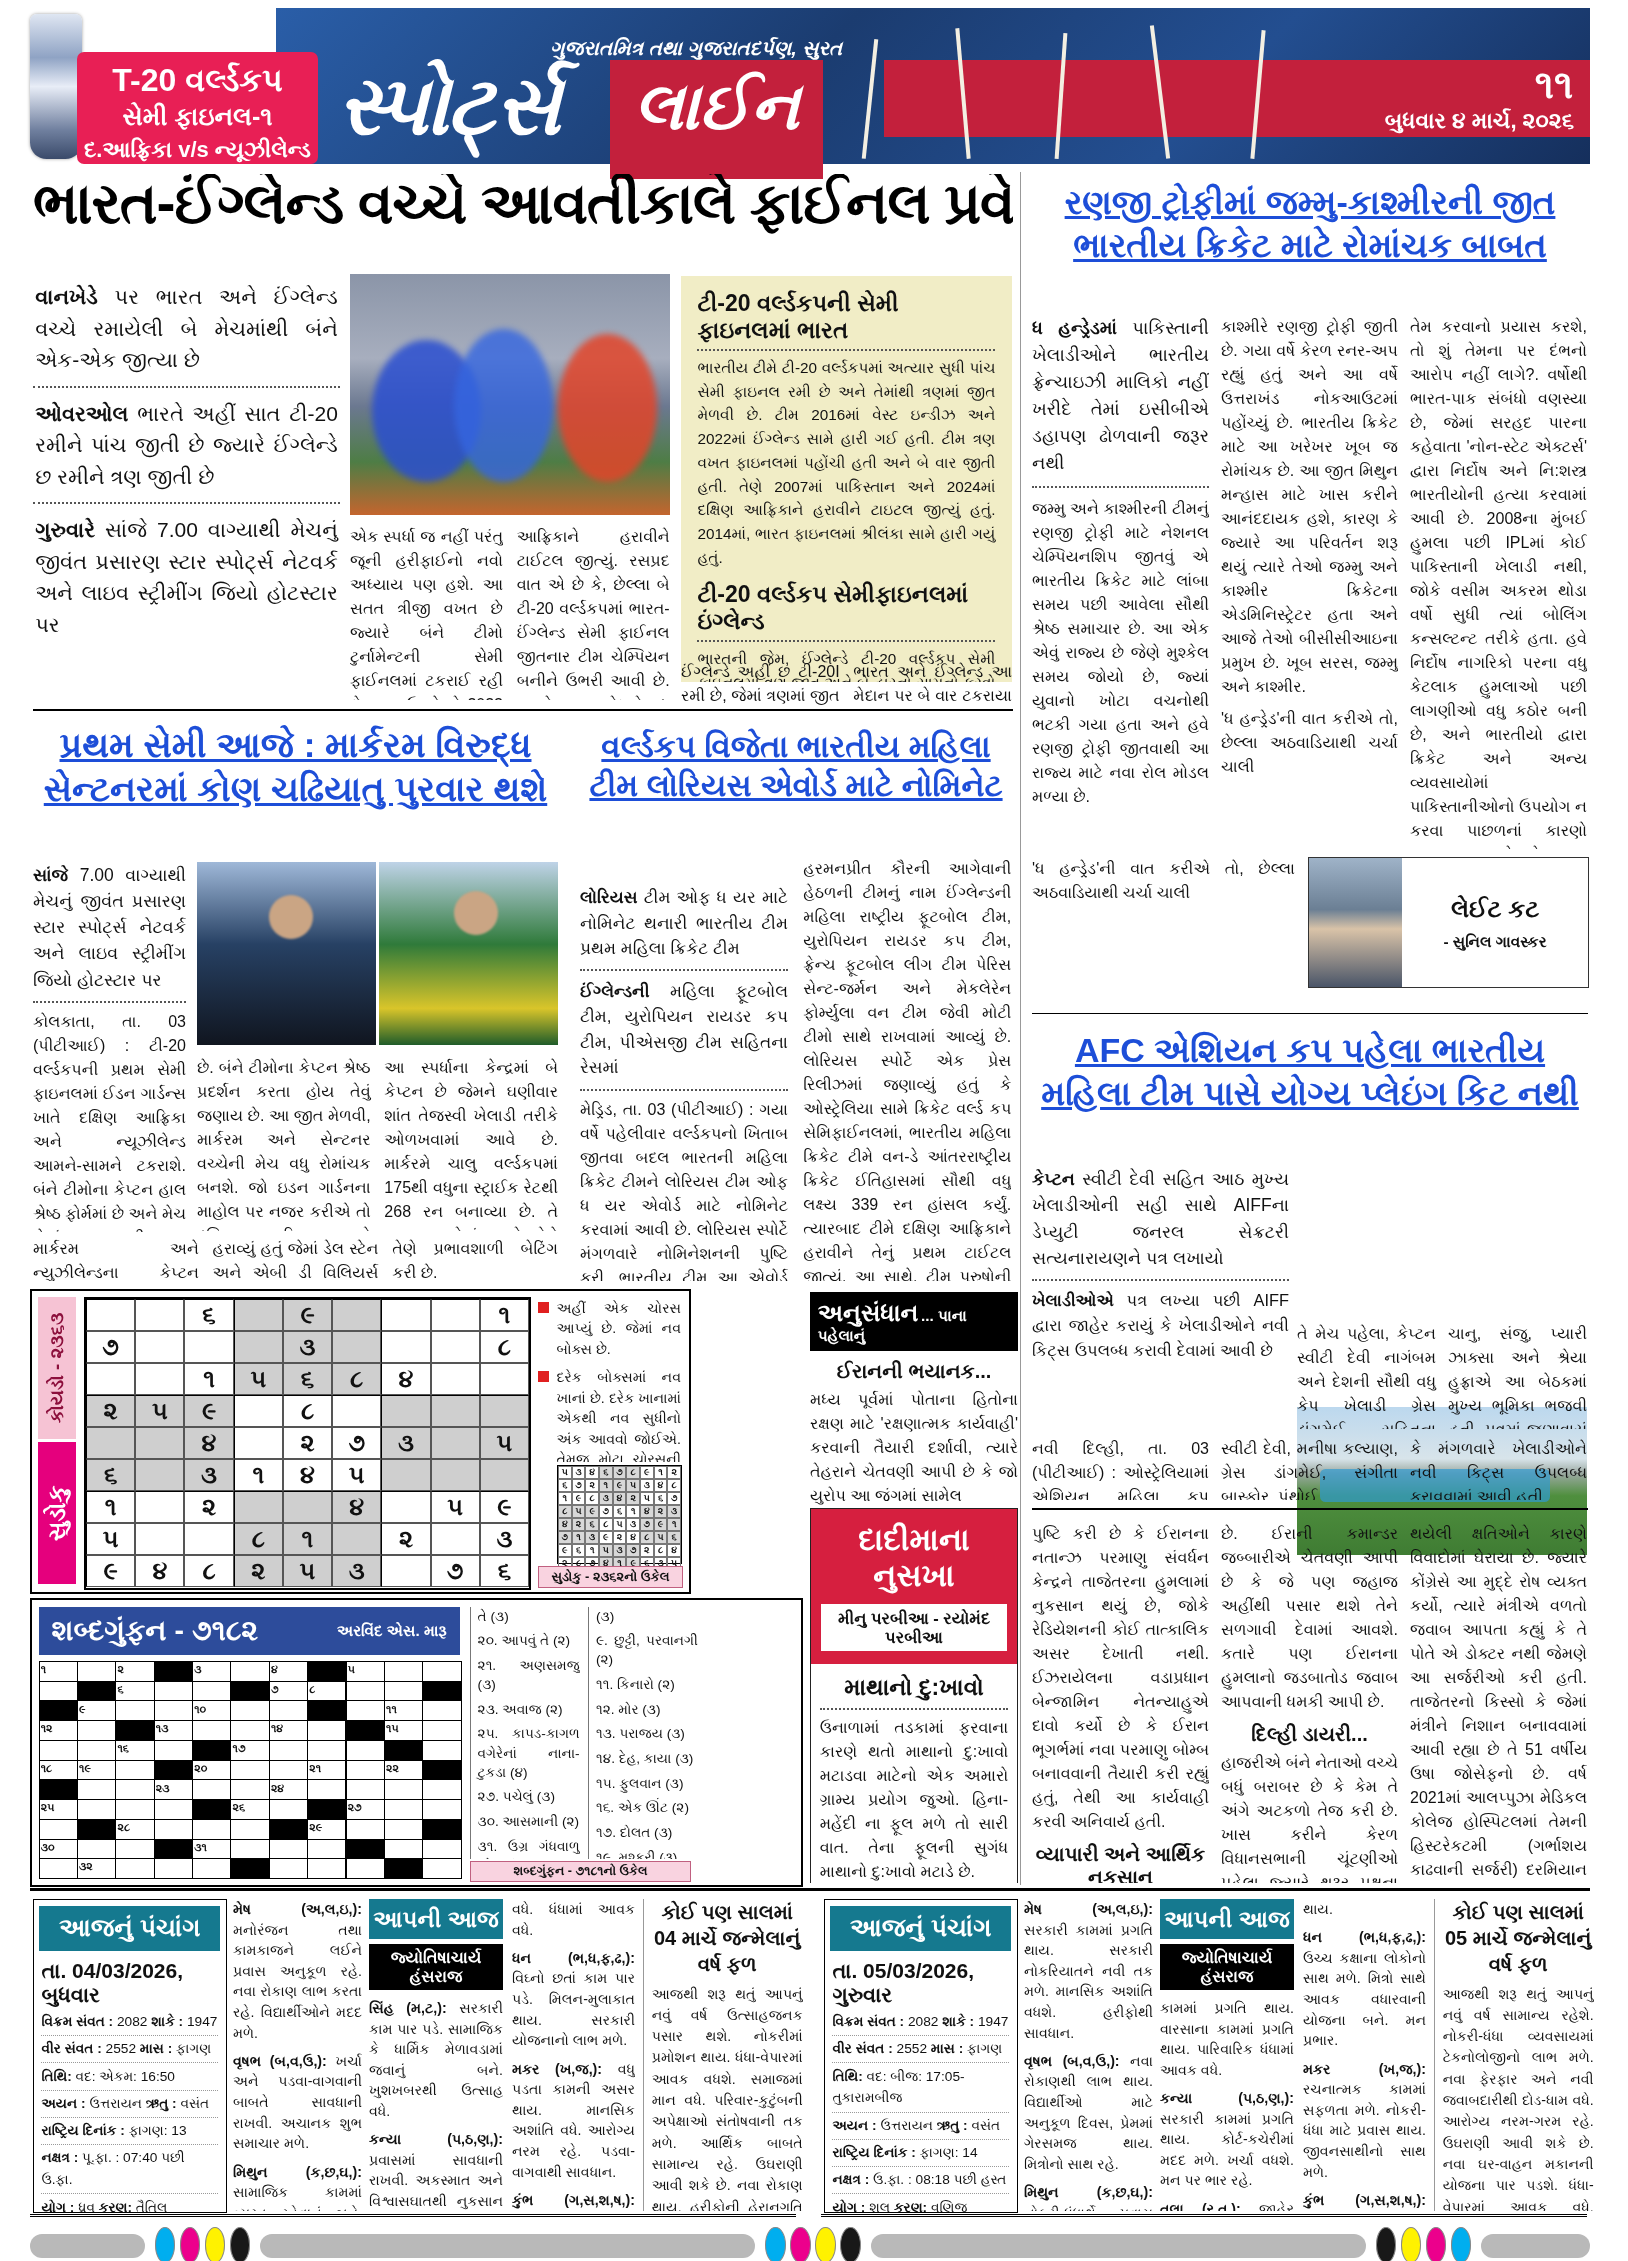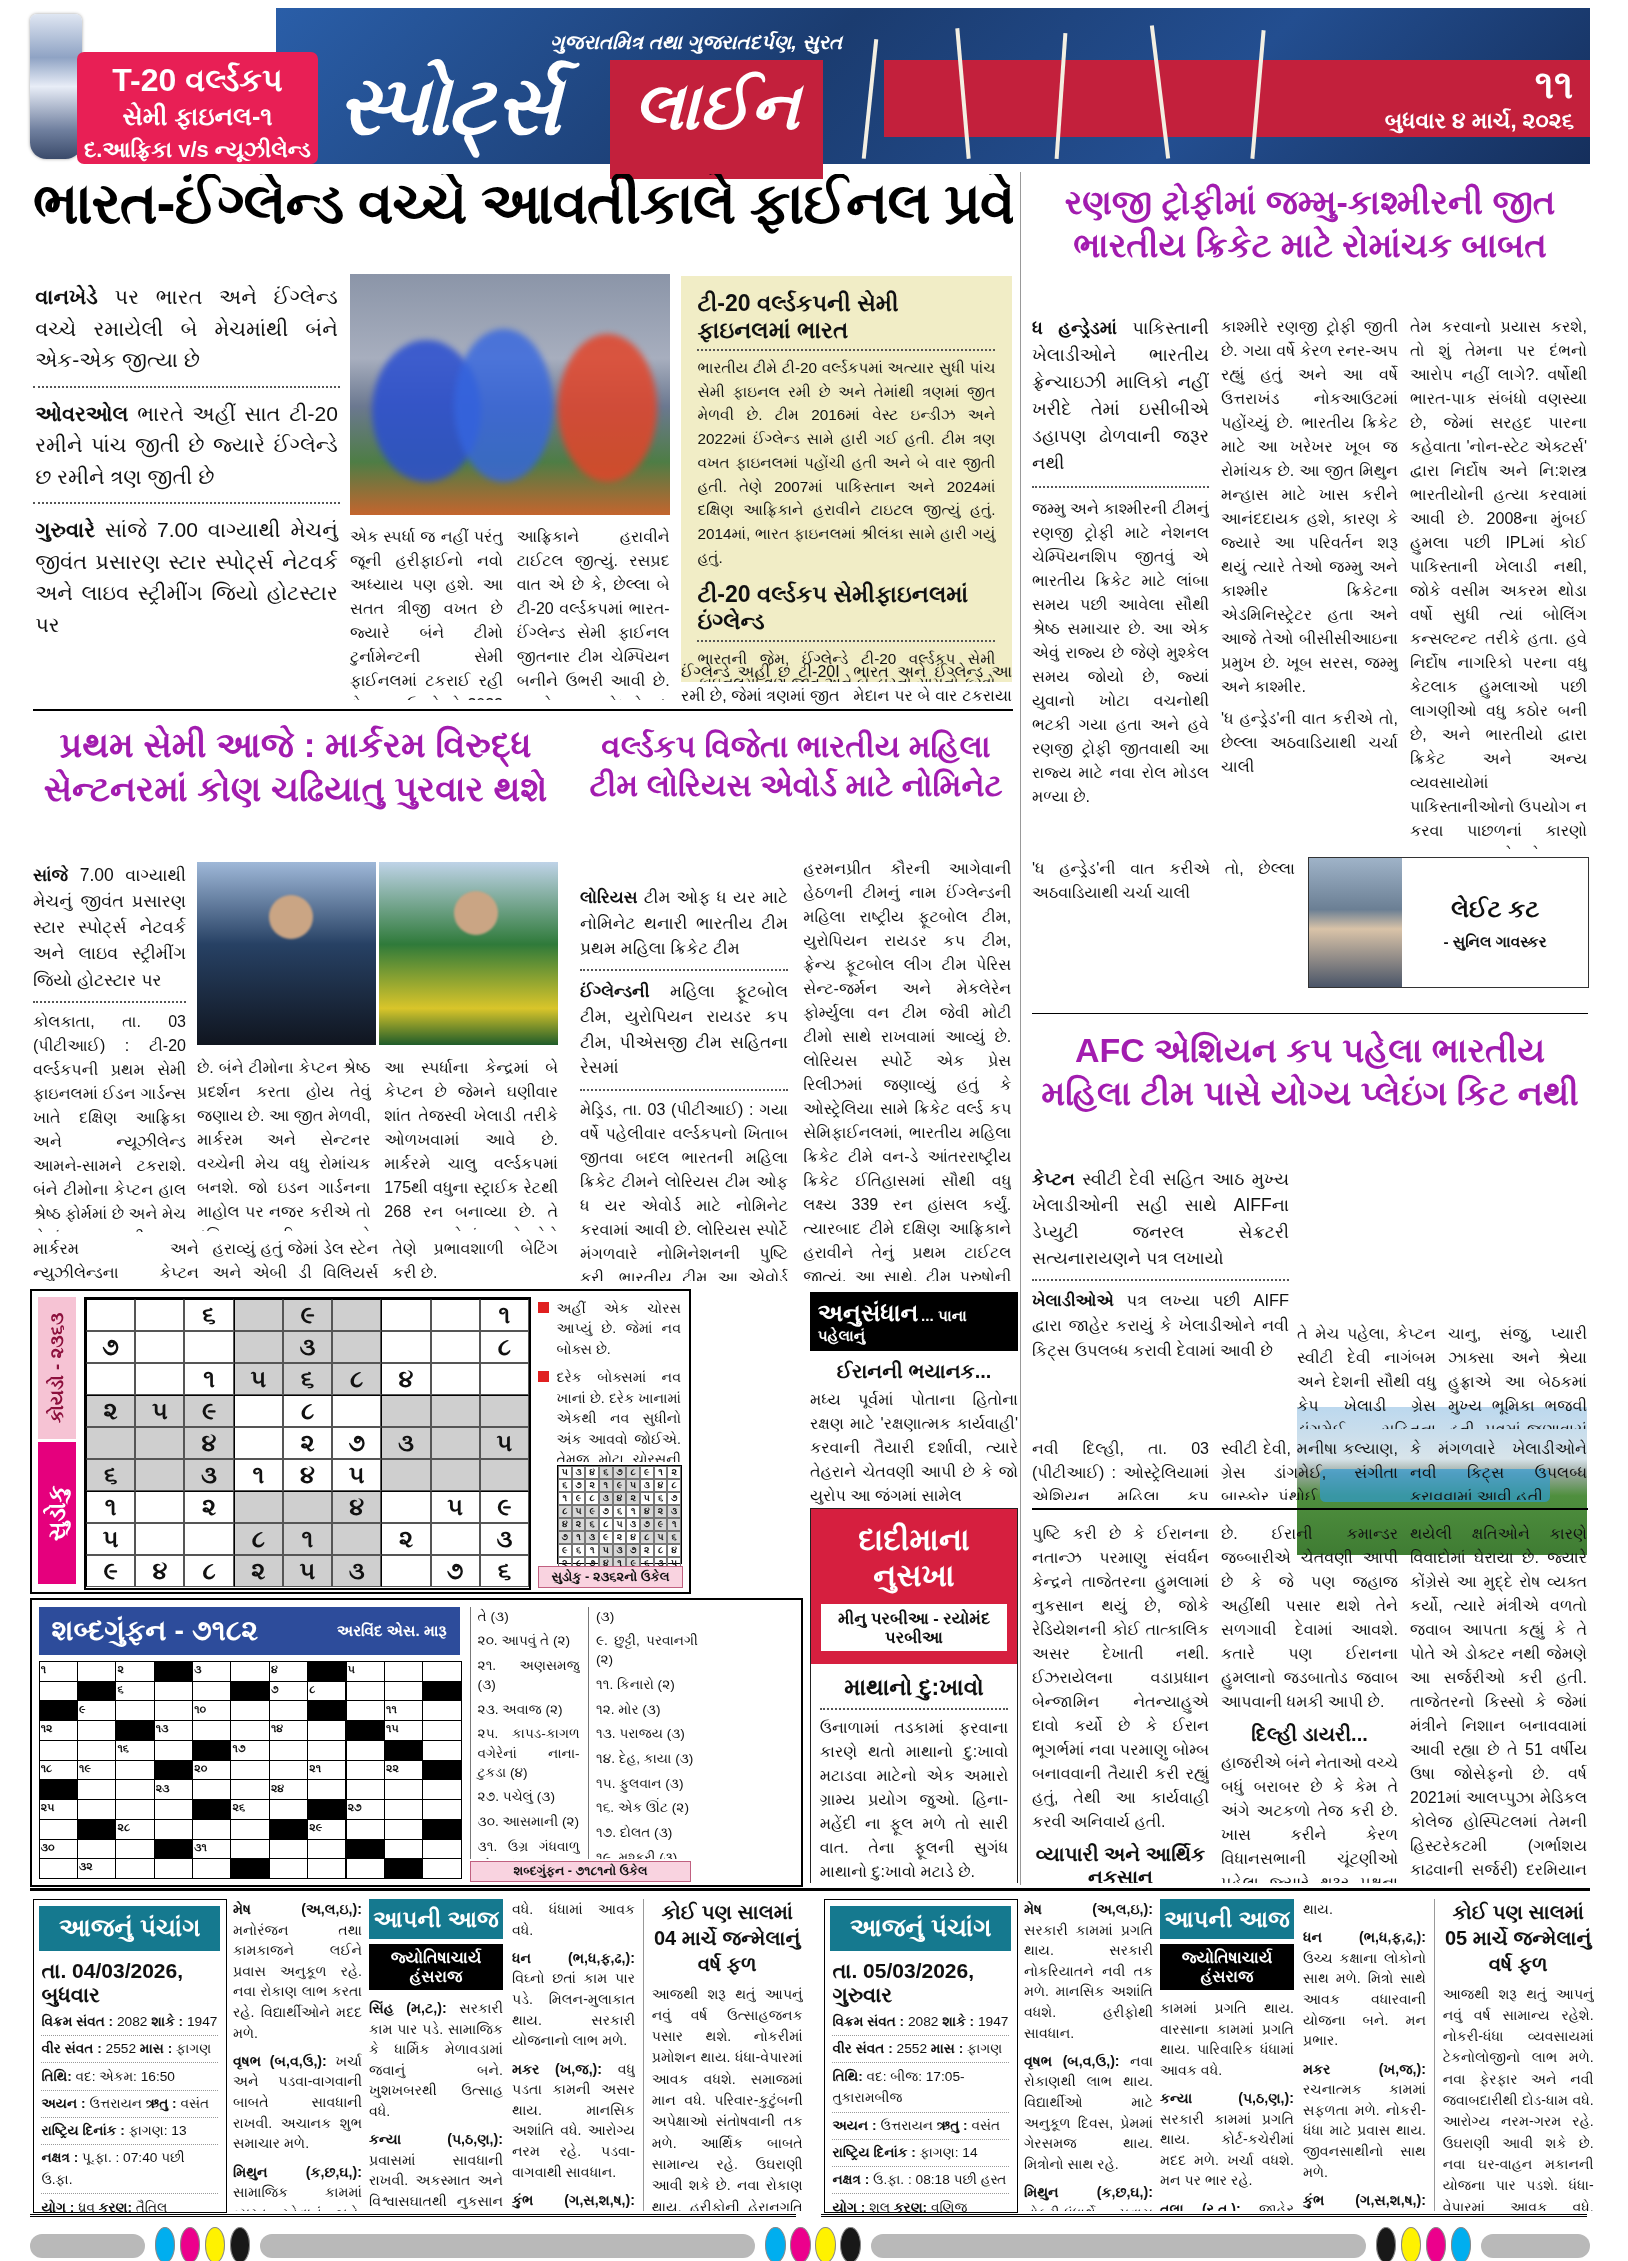--- a/index.html
+++ b/index.html
@@ -20,21 +20,21 @@
   .trophy{background:linear-gradient(180deg,#dfe6f2 0%,#8fa3c4 30%,#e8edf7 50%,#70809f 80%,#3a4a6a 100%);border-radius:6.6px 6.6px 16.4px 16.4px;box-shadow:0 0 3.3px rgba(0,0,0,.4);}
   .sport-title{color:#fff;font-size:82px;font-weight:900;font-style:italic;letter-spacing:-2.2px;line-height:1;}
   .line-box{background:#c3203c;color:#fff;font-size:66px;font-weight:900;font-style:italic;text-align:center;line-height:1.4;}
   .pub-line{color:#fff;font-size:20px;font-weight:bold;font-style:italic;}
   .red-band{background:#c3203c;}
   .pgnum{color:#fff;font-size:39px;font-weight:900;text-align:right;}
   .pgdate{color:#fff;font-size:22px;font-weight:bold;text-align:right;}
   .sil{position:absolute;bottom:0;width:4.4px;background:#f3efe2;}
   
   .h1-main{font-size:57px;font-weight:900;letter-spacing:-1.1px;line-height:1.05;color:#000;}
-  .h2{font-weight:900;color:#a21caf;line-height:1.25;}
+  .h2{font-weight:900;color:#1d4ed8;line-height:1.25;text-decoration:underline;}
   .lead-item{font-size:21px;line-height:1.5;padding:10px 2.2px;}
   .dot-b{border-bottom:2.2px dotted #555;}
   .dot-t{border-top:2.2px dotted #555;}
   .body-txt{font-size:16px;line-height:1.5;}
   .photo{background:linear-gradient(180deg,#8b95a8 0%,#a7aebe 35%,#6b7890 55%,#4e7d45 78%,#c4652e 100%);position:relative;}
   .photo .blob{position:absolute;border-radius:50%;filter:blur(3.3px);}
   .ybox{background:#f1edc6;padding:14.2px 16.4px;}
   .ybox .bt1{font-size:23px;font-weight:900;}
   .ybox .bb1{font-size:15.3px;line-height:1.55;margin-top:5.5px;}
   .rule-h{background:#000;}
@@ -105,21 +105,21 @@
 
     <div class="abs trophy" style="left:0;top:5.5px;width:52px;height:145px;"></div>
 
     <div class="abs promo" style="left:47px;top:44px;width:241px;height:112px;">
       <div class="l1">T-20 વર્લ્ડકપ</div>
       <div class="l2">સેમી ફાઇનલ-૧</div>
       <div class="l3">દ.આફ્રિકા v/s ન્યૂઝીલેન્ડ</div>
       <div class="l4">સમય: સાંજે 7.00 વાગ્યે, સ્થળ: કોલકાતા</div>
     </div>
 
-    <div class="abs pub-line nw" style="left:520px;top:23px;width:307px;">ગુજરાતમિત્ર તથા ગુજરાતદર્પણ, સુરત</div>
+    <div class="abs pub-line nw" style="left:520px;top:29px;width:307px;">ગુજરાતમિત્ર તથા ગુજરાતદર્પણ, સુરત</div>
 
     <div class="abs sport-title nw" style="left:307px;top:57px;">સ્પોર્ટ્સ</div>
     <div class="abs line-box" style="left:580px;top:52px;width:213px;height:119px;">લાઈન</div>
 
     <div class="abs pgnum" style="left:1390px;top:55px;width:153px;">૧૧</div>
     <div class="abs pgdate nw" style="left:1281px;top:100px;width:263px;">બુધવાર ૪ માર્ચ, ૨૦૨૬</div>
   </div>
 
   <div class="abs h1-main nw clip" style="left:33px;top:174px;width:980px;height:82px;">ભારત-ઈંગ્લેન્ડ વચ્ચે આવતીકાલે ફાઈનલ પ્રવેશનો જંગ</div>
 

